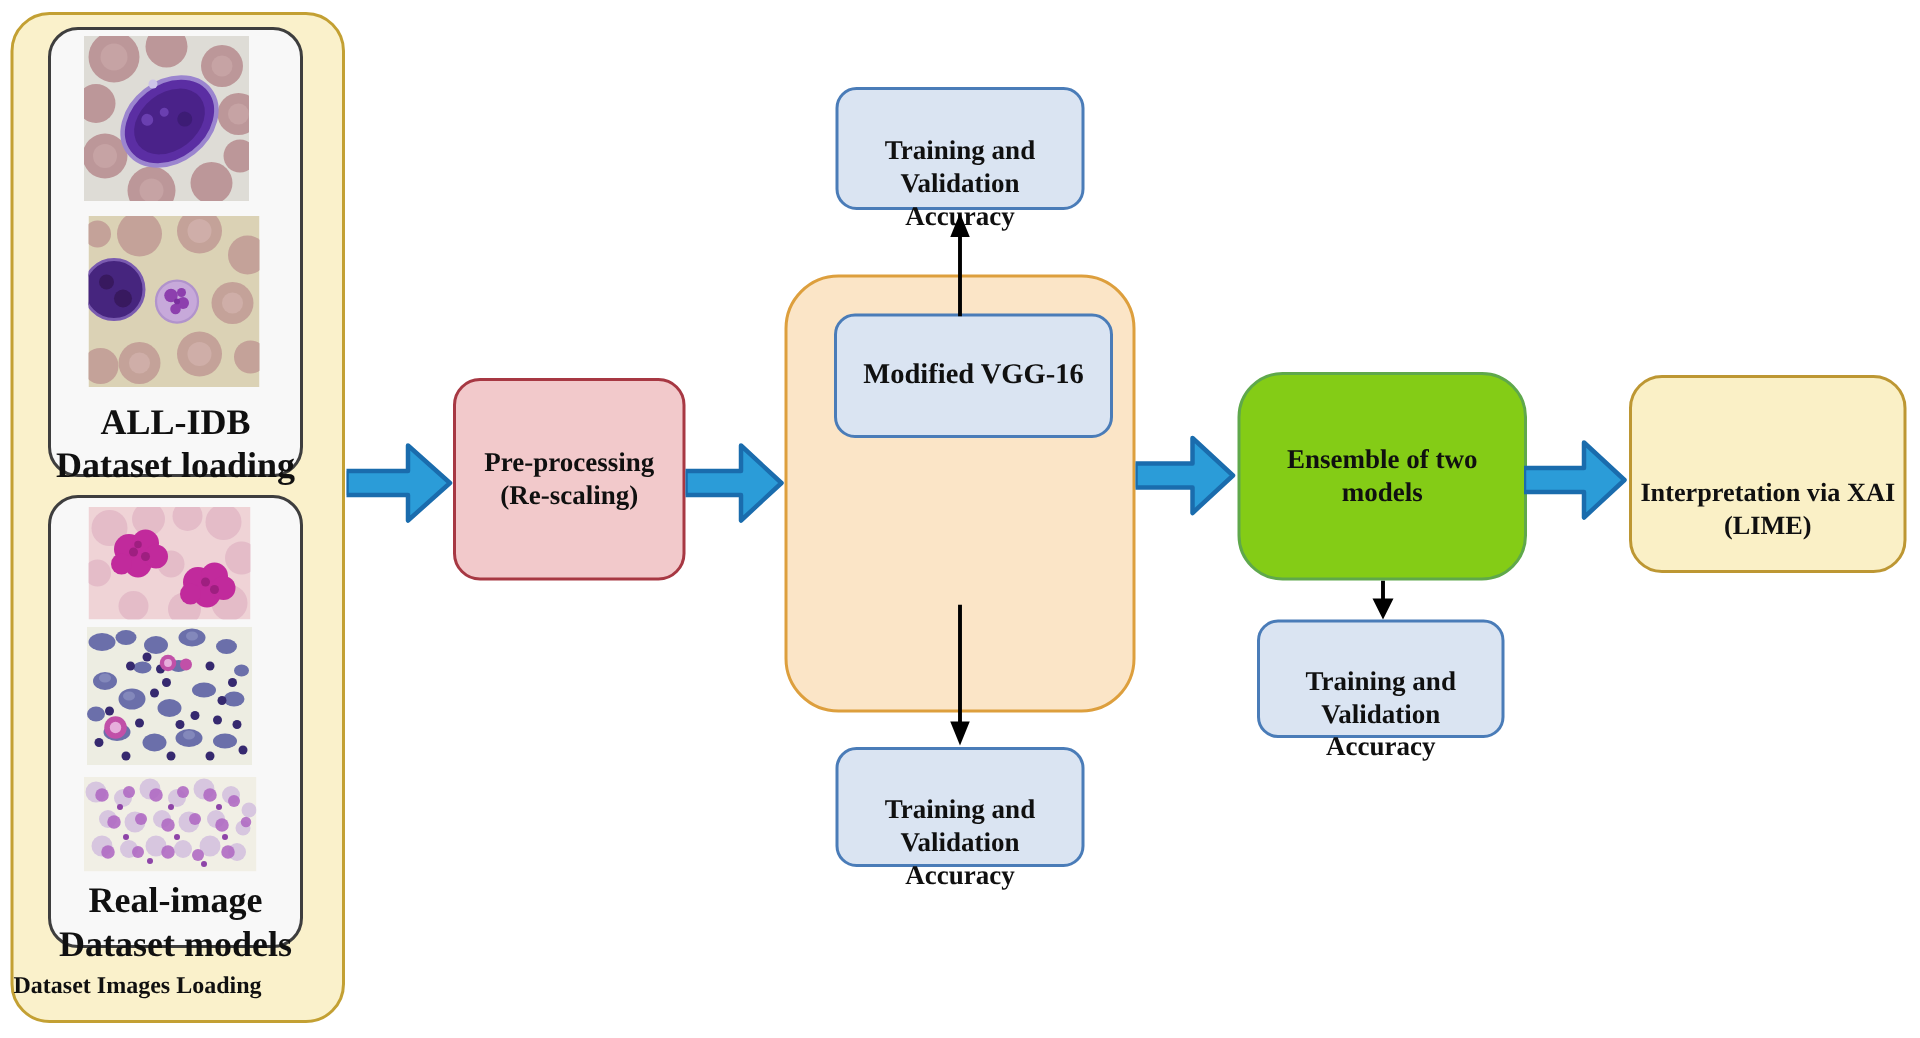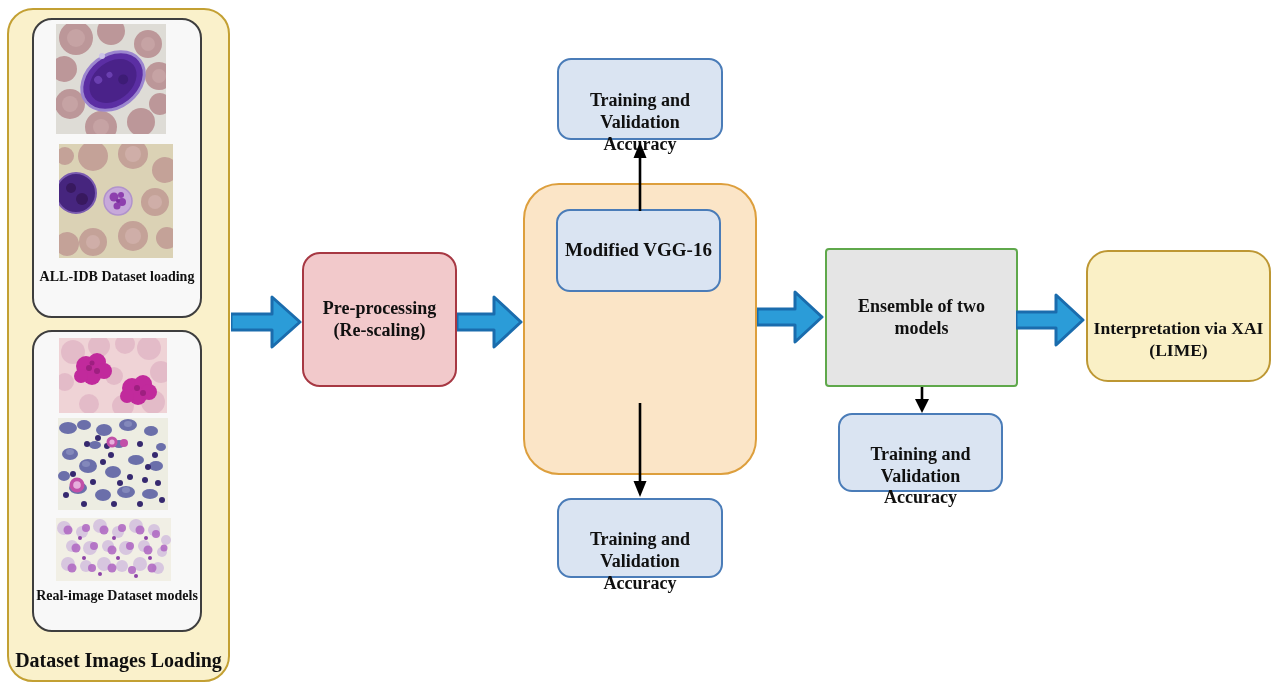--- a/index.html
+++ b/index.html
@@ -20,34 +20,34 @@
     left:523px;top:183px;width:234px;height:292px;
     background:#FBE5C7;border:2.5px solid #DD9F3D;border-radius:36px;box-sizing:border-box;
   }
   
   .node{
     display:flex;align-items:center;justify-content:center;text-align:center;
     box-sizing:border-box;
   }
   .blue-node{background:#DAE4F2;border:2.5px solid #4A7CB8;border-radius:14px;}
   .pink-node{background:#F2C9CB;border:2.5px solid #A73843;border-radius:18px;}
-  .green-node{background:#e5e5e5;border:2.5px solid #5FA84B;border-radius:4px;}
+  .green-node{background:#84cc16;border:2.5px solid #5FA84B;border-radius:30px;}
   .yellow-node{background:#FAF0C6;border:2.5px solid #BD9733;border-radius:22px;}
   .node-label{font-size:18px;line-height:1.22;}
   .model-label{font-size:19px;line-height:1.2;white-space:nowrap;}
   .xai-label{font-size:17.5px;line-height:1.25;width:192px;margin-top:48px;}
   .acc-label{width:122px;margin-top:48px;}
   .ens-label{width:160px;}
   .pre-label{width:132px;}
   .img-label{
     position:absolute;left:0;right:0;text-align:center;
-    font-size:14px;line-height:1.22;
+    font-size:24px;line-height:1.22;
   }
   .panel-title{
-    position:absolute;left:0;right:0;top:639px;text-align:center;font-size:20px;
+    position:absolute;left:0;right:0;top:639px;text-align:left;font-size:16px;
   }
   .cellimg{display:block;position:absolute;}
 </style>
 </head>
 <body>
 
 <div class="canvas">
 
   <div class="abs dataset-panel">
 
@@ -273,21 +273,21 @@
 
   <div class="abs node pink-node" style="left:302px;top:252px;width:155px;height:135px;align-items:center;">
     <div class="node-label pre-label">Pre-processing (Re-scaling)</div>
   </div>
 
   <svg class="abs" style="left:457px;top:294px;" width="67" height="56" viewBox="0 0 67 56">
     <polygon points="0,20 37,20 37,3 64,28 37,53 37,36 0,36" fill="#2B9CD8" stroke="#1A6CAD" stroke-width="3" stroke-linejoin="round"></polygon>
   </svg>
 
   <div class="abs models-panel">
-    <div class="node blue-node" style="position:absolute;left:31px;top:24px;width:165px;height:83px;">
+    <div class="node blue-node" style="position:absolute;left:31px;top:24px;width:186px;height:83px;">
       <div class="model-label">Modified VGG-16</div>
     </div>
   </div>
 
   <div class="abs node blue-node" style="left:557px;top:58px;width:166px;height:82px;">
     <div class="node-label acc-label">Training and Validation Accuracy</div>
   </div>
   <svg class="abs" style="left:630px;top:141px;" width="20" height="70" viewBox="0 0 20 70">
     <line x1="10" y1="70" x2="10" y2="14" stroke="#000000" stroke-width="2.6"></line>
     <polygon points="10,1 3.5,17 16.5,17" fill="#000000"></polygon>

